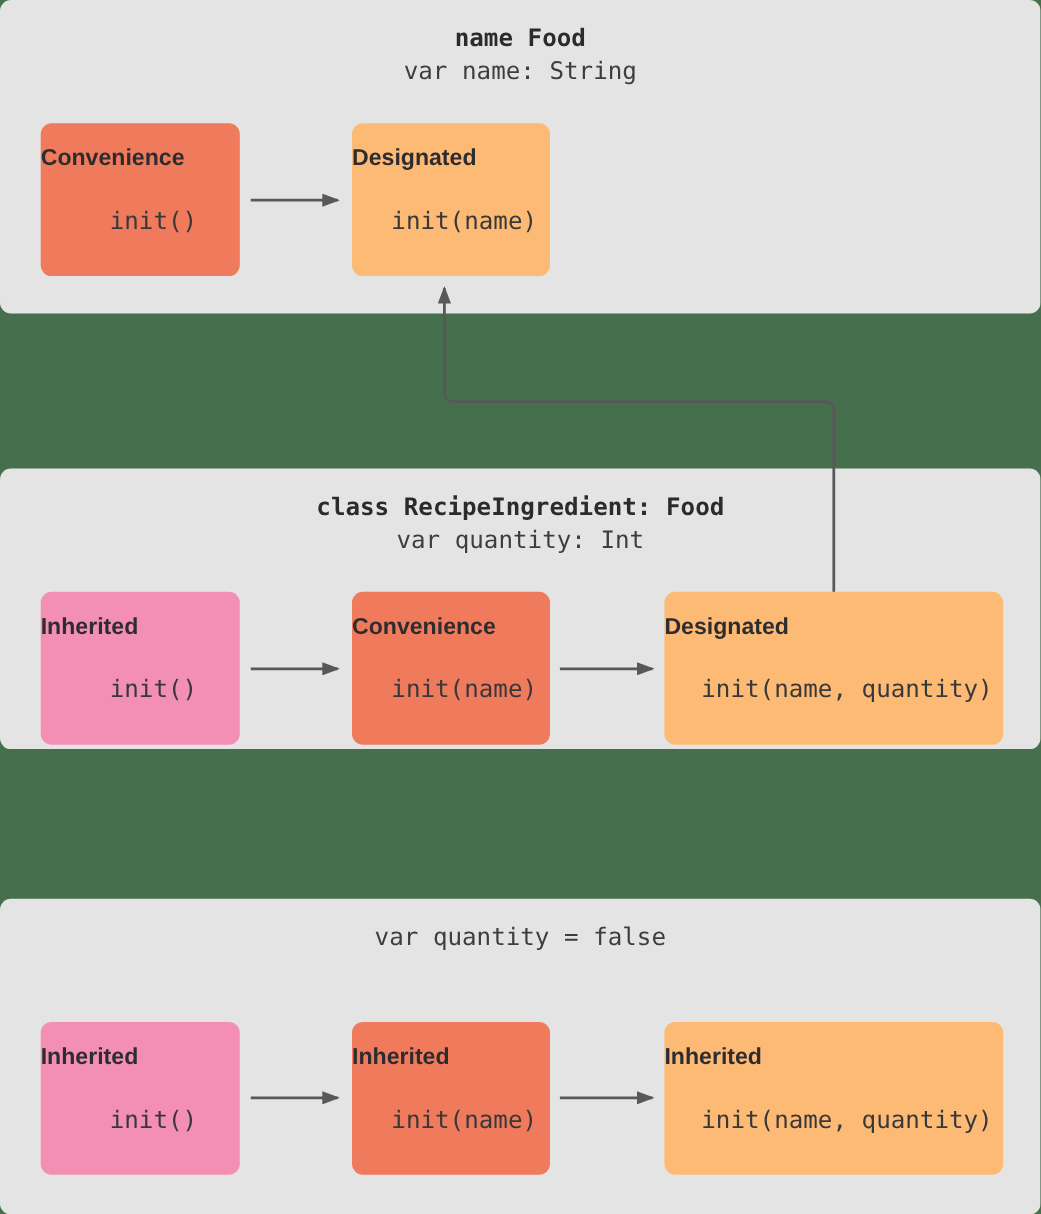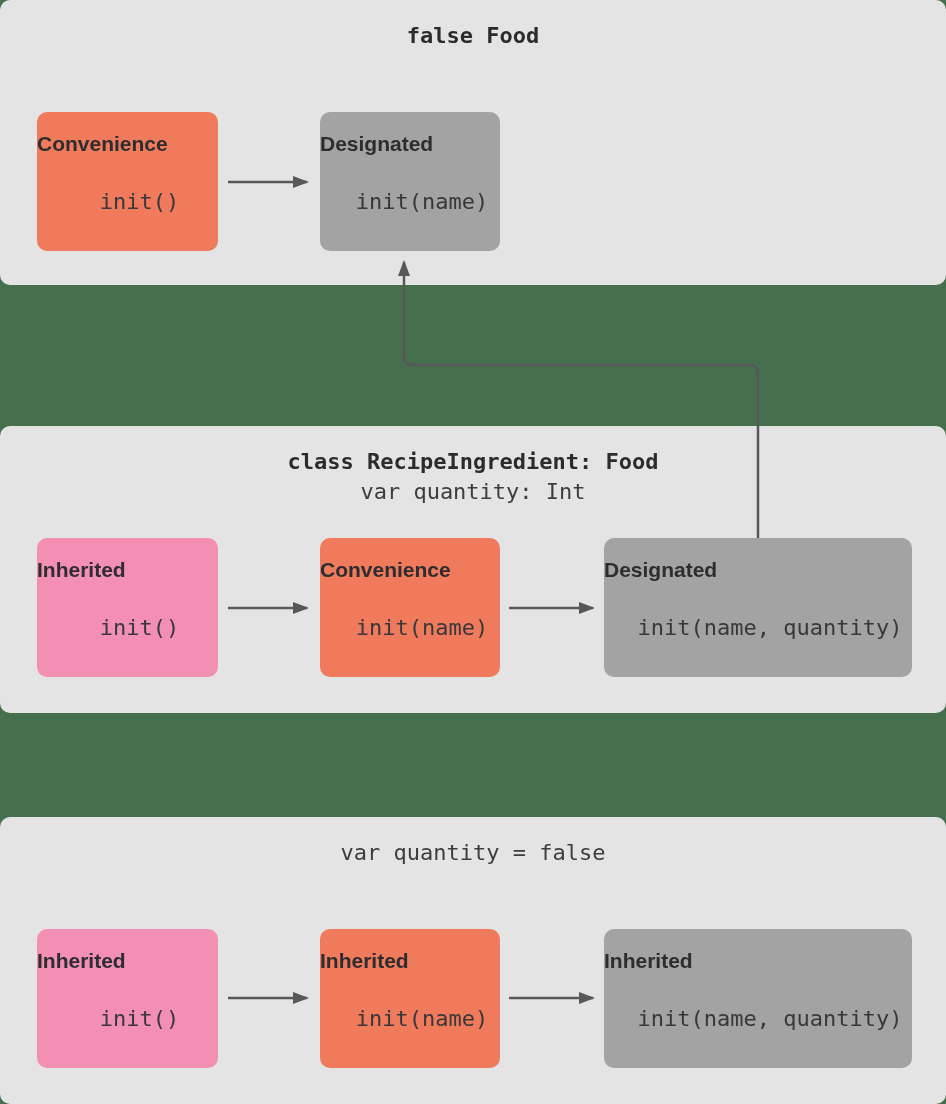--- a/index.html
+++ b/index.html
@@ -15,21 +15,21 @@
   }
 
   .panel {
     position: absolute;
     left: 0;
     width: 946px;
     background: #E5E4E4;
     border-radius: 10px;
   }
   .panel-food          { top: 0;     height: 285px; }
-  .panel-recipe        { top: 426px; height: 287px; }
+  .panel-recipe        { top: 426px; height: 255px; }
   .panel-shopping      { top: 817px; height: 287px; }
 
   .panel-header {
     position: absolute;
     top: 21px; left: 0; right: 0;
     text-align: center;
   }
   .class-decl {
     font-family: "DejaVu Sans Mono", monospace;
     font-weight: bold;
@@ -50,21 +50,21 @@
     position: absolute;
     top: 112px;
     height: 139px;
     border-radius: 10px;
   }
   .col1 { left: 37px;  width: 181px; }
   .col2 { left: 320px; width: 180px; }
   .col3 { left: 604px; width: 308px; }
 
   .box-orange { background: #F07A5C; }
-  .box-teal   { background: #a3a3a3; }
+  .box-teal   { background: #fdba74; }
   .box-pink   { background: #F48FB4; }
 
   .box-title {
     position: absolute;
     top: 17px; left: 0; right: 0;
     text-align: left;
     font-family: "Liberation Sans", sans-serif;
     font-weight: bold;
     font-size: 21px;
     line-height: 30px;
@@ -96,21 +96,22 @@
     stroke-width: 2.5;
   }
 </style>
 </head>
 <body>
 
 <div class="page">
 
   <section class="panel panel-food">
     <div class="panel-header">
-      <div class="class-decl">false Food</div>
+      <div class="class-decl">name Food</div>
+      <div class="var-decl">var name: String</div>
     </div>
     <div class="box col1 box-orange">
       <div class="box-title">Convenience</div>
       <div class="box-code">init()</div>
     </div>
     <div class="box col2 box-teal">
       <div class="box-title">Designated</div>
       <div class="box-code">init(name)</div>
     </div>
   </section>

